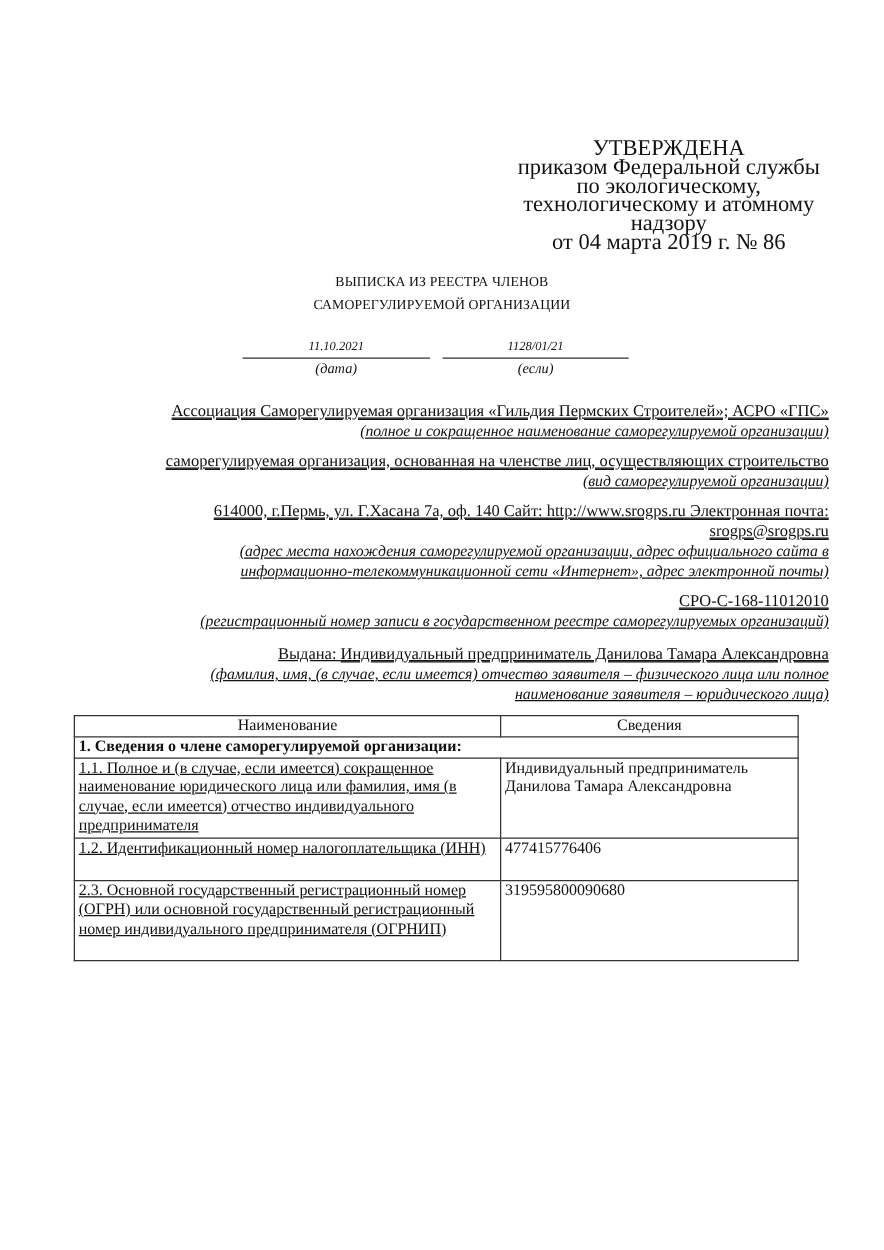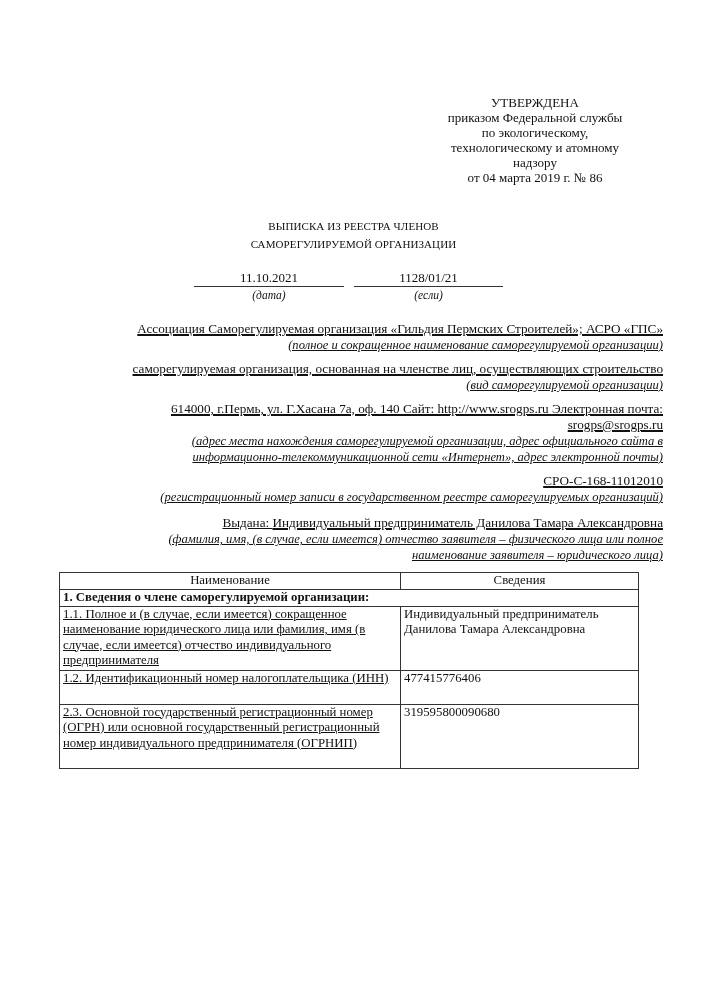--- a/index.html
+++ b/index.html
@@ -1,21 +1,21 @@
 <!DOCTYPE html>
 <html><head>
 <meta charset="utf-8">
 <style>
   html, body { margin:0; padding:0; background:#fff; }
   body { width:707px; height:1000px; position:relative; overflow:hidden;
          font-family:"Liberation Serif", serif; color:#111; }
   .abs { position:absolute; }
-  .approved { left:410px; top:95px; width:250px; text-align:center; font-size:13px; line-height:15px; }
+  .approved { left:410px; top:111px; width:250px; text-align:center; font-size:18px; line-height:15px; }
   .title { left:100px; top:217px; width:507px; text-align:center; font-size:11px; font-weight:normal; line-height:18px; letter-spacing:0.1px; }
-  .field { text-align:center; font-size:13px; }
+  .field { text-align:center; font-size:10px;font-style:italic; }
   .date-val { left:194px; top:270px; width:150px; border-bottom:1.5px solid #333; line-height:15px; padding-bottom:1px; }
   .num-val { left:354px; top:270px; width:149px; border-bottom:1.5px solid #333; line-height:15px; padding-bottom:1px; }
   .date-cap { left:194px; top:289px; width:150px; font-style:italic; font-size:11.5px; }
   .num-cap { left:354px; top:289px; width:149px; font-style:italic; font-size:11.5px; }
   .line { left:76px; width:587px; text-align:right; font-size:13.2px; line-height:16px;text-decoration:underline; }
   .u { text-decoration:underline; text-underline-offset:2px; }
   .cap { font-style:italic; font-size:12.6px; line-height:16px; }
   table { position:absolute; left:59px; top:572px; width:580px; border-collapse:collapse; font-size:12.8px; line-height:15.5px; }
   td, th { border:1.5px solid #333; padding:0 3px; vertical-align:top; text-align:left; font-weight:normal; }
   th { text-align:center; height:15px; }

